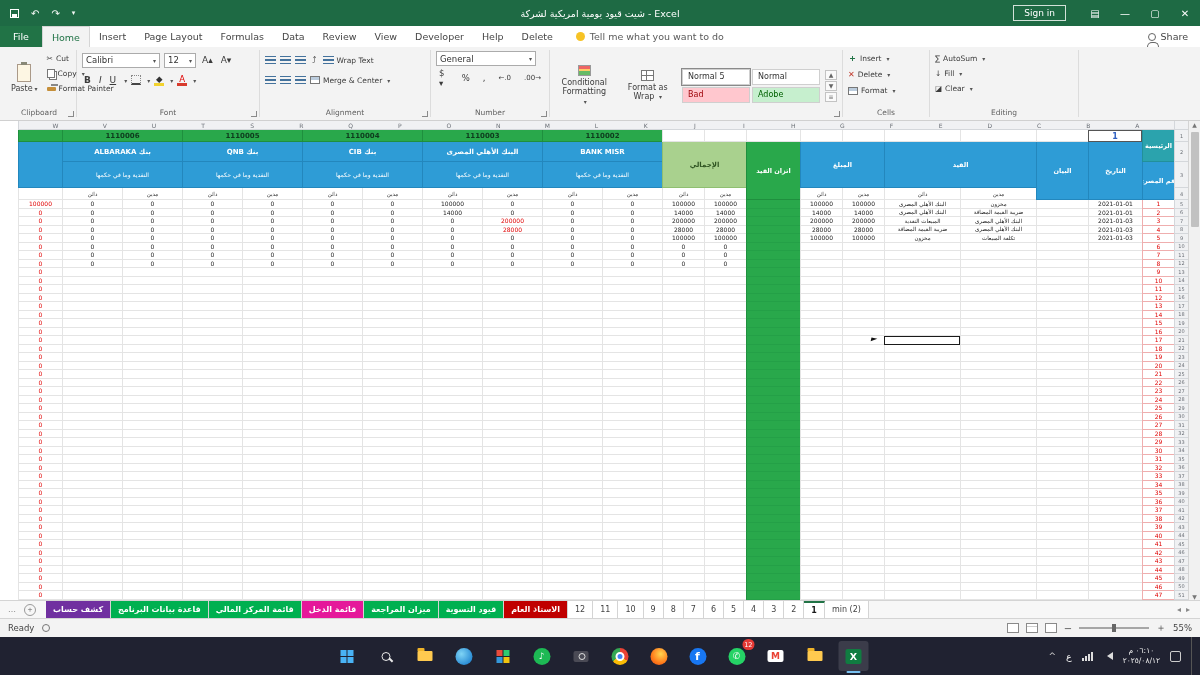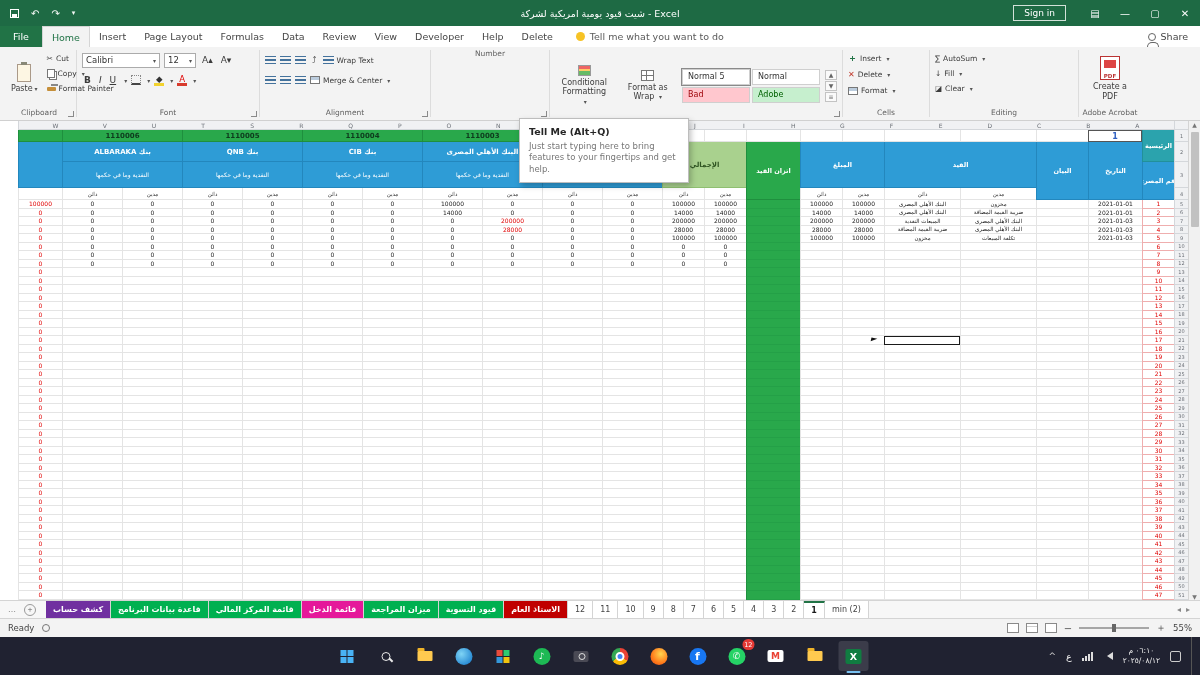--- a/index.html
+++ b/index.html
@@ -324,20 +324,33 @@
               <span class="dd">▾</span>
             </div>
         </div>
       </div>
       <div class="rg-label">Alignment</div>
       <span class="lau"></span>
     </div>
     <div class="rsep"></div>
 
     <div class="rgroup" style="width:118px">
+      <div class="rg-body" style="flex-direction:column;gap:3px">
+        <div class="combo" style="width:100px">
+            <span>General</span>
+            <span class="dd">▾</span>
+          </div>
+        <div class="frow" style="gap:7px">
+          <span class="nbtn">$ ▾</span>
+          <span class="nbtn">%</span>
+          <span class="nbtn">,</span>
+          <span class="nbtn" style="font-size:7px">←.0</span>
+          <span class="nbtn" style="font-size:7px">.00→</span>
+        </div>
+      </div>
       <div class="rg-label">Number</div>
       <span class="lau"></span>
     </div>
     <div class="rsep"></div>
 
     <div class="rgroup" style="width:292px">
       <div class="rg-body">
         <div class="bigbtn stylebtn">
           <span class="ic-cf"></span>
           <span style="text-align:center;line-height:1.15"><span>Conditional Formatting</span> <span class="dd">▾</span></span>
@@ -401,35 +414,22 @@
               <span>◪</span>
               <span>Clear</span>
               <span class="dd">▾</span>
             </div>
         </div>
       </div>
       <div class="rg-label">Editing</div>
     </div>
     <div class="rsep"></div>
 
-    <div class="rgroup" style="width:62px">
-      <div class="rg-body" style="justify-content:center">
-        <div class="bigbtn">
-          <span class="ic-pdf">PDF</span>
-          <span style="text-align:center;line-height:1.15;width:44px">Create a PDF</span>
-        </div>
-      </div>
-      <div class="rg-label">Adobe Acrobat</div>
-    </div>
   </div>
 
-  <div class="tooltip">
-    <h4>Tell Me (Alt+Q)</h4>
-    <p>Just start typing here to bring features to your fingertips and get help.</p>
-  </div>
 
   <div class="sheet" style="grid-template-columns: 14px 32px 54px 52px 76px 76px 42px 42px 54px 42px 42px 60px 60px 60px 60px 60px 60px 60px 60px 60px 60px 44px; grid-template-rows: 9px 12px 20px 26px 12px repeat(47, 8.5px);">
       <div class="sc corner" style="grid-area: 1 / 1;"></div>
       <div class="sc letters" style="grid-area: 1 / 2 / auto / span 21;">
         <span>W</span>
         <span>V</span>
         <span>U</span>
         <span>T</span>
         <span>S</span>
         <span>R</span>

